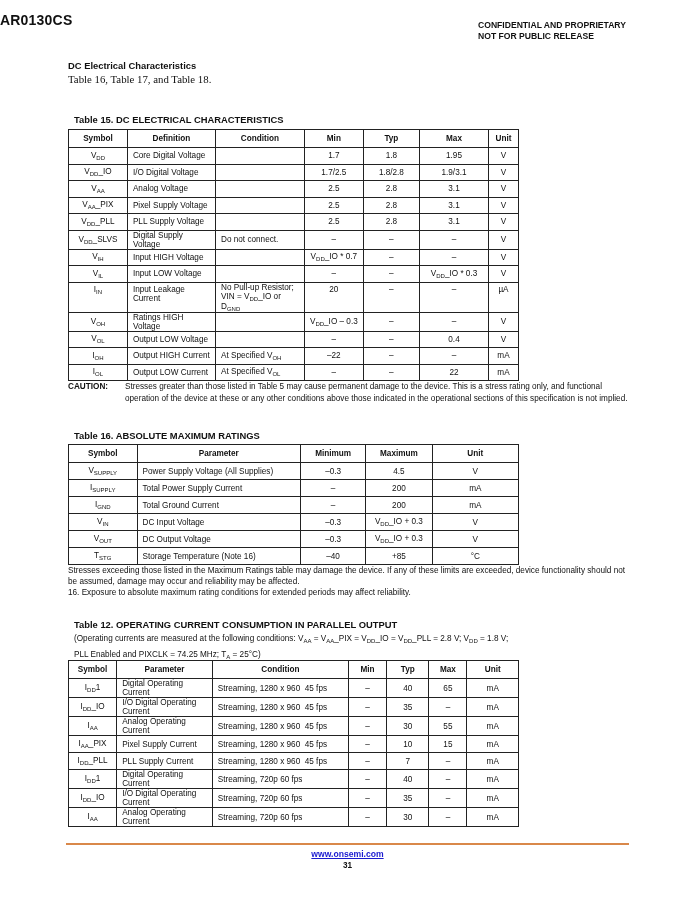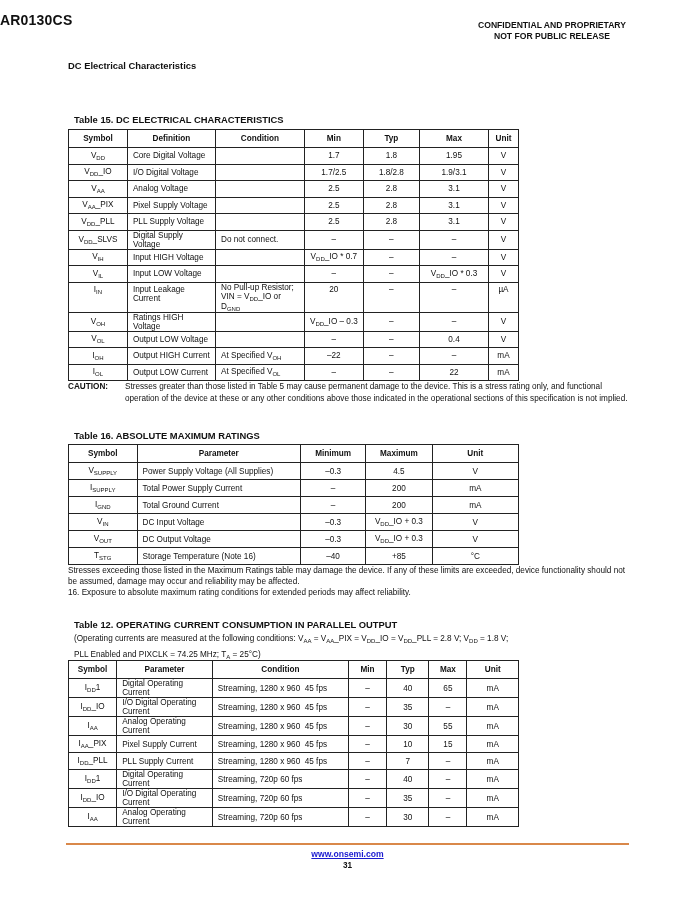--- a/index.html
+++ b/index.html
@@ -1,18 +1,18 @@
 <!DOCTYPE html>
 <html><head>
 <meta charset="utf-8">
 <style>
   html, body { margin: 0; padding: 0; background: #ffffff; }
   body { width: 695px; height: 899px; position: relative; overflow: hidden; font-family: "Liberation Sans", sans-serif; color: #111; }
   .hdr-title { position: absolute; left: 0; width: 695px; top: 12px; text-align: left; font-weight: bold; font-size: 14px; letter-spacing: 0.2px; }
-  .hdr-conf { position: absolute; right: 69px; top: 20px; text-align: center; font-weight: bold; font-size: 8.6px; line-height: 11px; }
+  .hdr-conf { position: absolute; right: 69px; top: 20px; text-align: left; font-weight: bold; font-size: 8.6px; line-height: 11px; }
   .section-title { position: absolute; left: 68px; top: 60px; font-weight: bold; font-size: 9.4px; }
   .intro { position: absolute; left: 68px; top: 72px; width: 300px; font-family: "Liberation Serif", serif; font-size: 10.8px; line-height: 14px; }
   .intro .ind { padding-left: 10px; }
   .tcap { position: absolute; left: 74px; font-weight: bold; font-size: 9.4px; }
   .tcap-sub { position: absolute; left: 74px; font-size: 8.2px; line-height: 13px; }
   table { position: absolute; left: 68px; width: 451px; border-collapse: collapse; font-size: 8.2px; }
   th, td { border: 1px solid #222; padding: 0 5px; height: 16px; vertical-align: middle; }
   th { font-weight: bold; text-align: center; height: 17px; }
   td.c { text-align: center; }
   td.l { text-align: left; }
@@ -32,20 +32,21 @@
 <body>
 
 <div class="hdr-title">AR0130CS</div>
 <div class="hdr-conf">
   <div>CONFIDENTIAL AND PROPRIETARY</div>
   <div>NOT FOR PUBLIC RELEASE</div>
 </div>
 
 <div class="section-title">DC Electrical Characteristics</div>
 <div class="intro">
+  <div>Table 16, Table 17, and Table 18.</div>
 </div>
 
 <div class="tcap" style="top:114px;">Table 15. DC ELECTRICAL CHARACTERISTICS</div>
 <table class="outer t15" style="top:129px;">
   <colgroup>
     <col style="width:65px">
       <col style="width:115px">
       <col style="width:116px">
       <col style="width:73px">
       <col style="width:70px">

